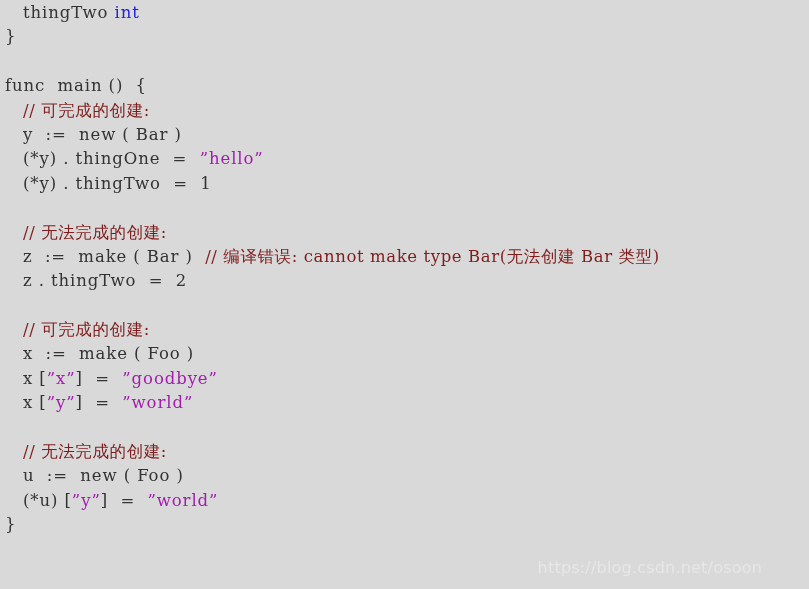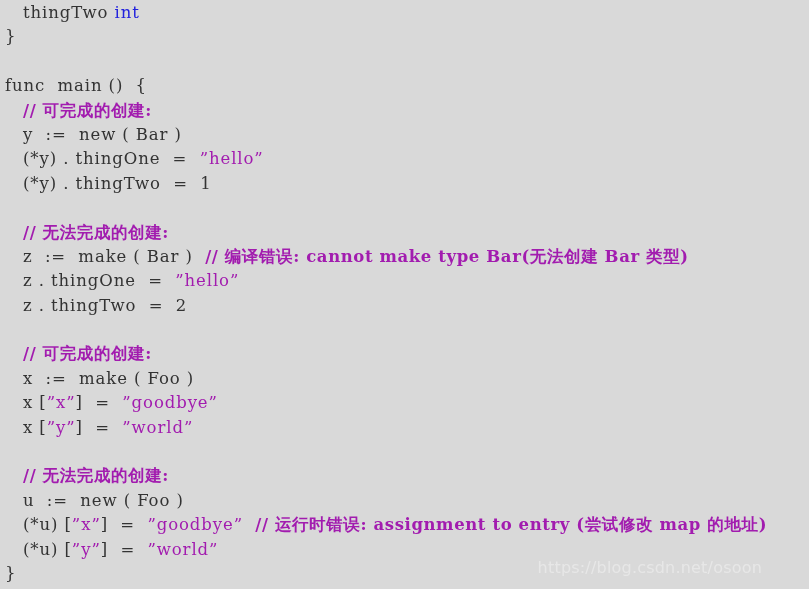--- a/index.html
+++ b/index.html
@@ -28,21 +28,21 @@
     color: #333333;
     letter-spacing: 0.9px;
     white-space: pre;
     font-family: "DejaVu Serif", "Liberation Serif", serif;
   }
   .code-line.blank {
     height: 24.4px;
   }
   .tok-plain   { color: #333333; }
   .tok-keyword { color: #2222dd; }
-  .tok-comment { color: #a21caf; letter-spacing: 0.6px; font-weight: bold; }
+  .tok-comment { color: #7f1d1d; letter-spacing: 0.6px; }
   .tok-string  { color: #a21caf; }
   .indent1 { display: inline-block; width: 18px; }
   #watermark {
     position: absolute;
     right: 8px;
     bottom: 12px;
     font-family: "DejaVu Sans", "Liberation Sans", sans-serif;
     font-size: 16px;
     color: #e7e7e7;
     letter-spacing: 0.2px;
@@ -59,28 +59,26 @@
       <div class="code-line"><span class="tok-plain">}</span></div>
       <div class="code-line blank">&nbsp;</div>
       <div class="code-line"><span class="tok-plain">func  main ()  {</span></div>
       <div class="code-line"><span class="indent1"></span><span class="tok-comment">// 可完成的创建:</span></div>
       <div class="code-line"><span class="indent1"></span><span class="tok-plain">y  :=  new ( Bar )</span></div>
       <div class="code-line"><span class="indent1"></span><span class="tok-plain">(*y) . thingOne  =  </span><span class="tok-string">”hello”</span></div>
       <div class="code-line"><span class="indent1"></span><span class="tok-plain">(*y) . thingTwo  =  1</span></div>
       <div class="code-line blank">&nbsp;</div>
       <div class="code-line"><span class="indent1"></span><span class="tok-comment">// 无法完成的创建:</span></div>
       <div class="code-line"><span class="indent1"></span><span class="tok-plain">z  :=  make ( Bar )  </span><span class="tok-comment">// 编译错误: cannot make type Bar(无法创建 Bar 类型)</span></div>
-      <div class="code-line"><span class="indent1"></span><span class="tok-plain">z . thingOne  =  </span><span class="tok-string">”hello”</span></div>
       <div class="code-line"><span class="indent1"></span><span class="tok-plain">z . thingTwo  =  2</span></div>
       <div class="code-line blank">&nbsp;</div>
       <div class="code-line"><span class="indent1"></span><span class="tok-comment">// 可完成的创建:</span></div>
       <div class="code-line"><span class="indent1"></span><span class="tok-plain">x  :=  make ( Foo )</span></div>
       <div class="code-line"><span class="indent1"></span><span class="tok-plain">x [</span><span class="tok-string">”x”</span><span class="tok-plain">]  =  </span><span class="tok-string">”goodbye”</span></div>
       <div class="code-line"><span class="indent1"></span><span class="tok-plain">x [</span><span class="tok-string">”y”</span><span class="tok-plain">]  =  </span><span class="tok-string">”world”</span></div>
       <div class="code-line blank">&nbsp;</div>
       <div class="code-line"><span class="indent1"></span><span class="tok-comment">// 无法完成的创建:</span></div>
       <div class="code-line"><span class="indent1"></span><span class="tok-plain">u  :=  new ( Foo )</span></div>
-      <div class="code-line"><span class="indent1"></span><span class="tok-plain">(*u) [</span><span class="tok-string">”x”</span><span class="tok-plain">]  =  </span><span class="tok-string">”goodbye”</span><span class="tok-plain">  </span><span class="tok-comment">// 运行时错误: assignment to entry (尝试修改 map 的地址)</span></div>
       <div class="code-line"><span class="indent1"></span><span class="tok-plain">(*u) [</span><span class="tok-string">”y”</span><span class="tok-plain">]  =  </span><span class="tok-string">”world”</span></div>
       <div class="code-line"><span class="tok-plain">}</span></div>
     </div>
   <div id="watermark">https://blog.csdn.net/osoon</div>
 </div>
 
 </body></html>

